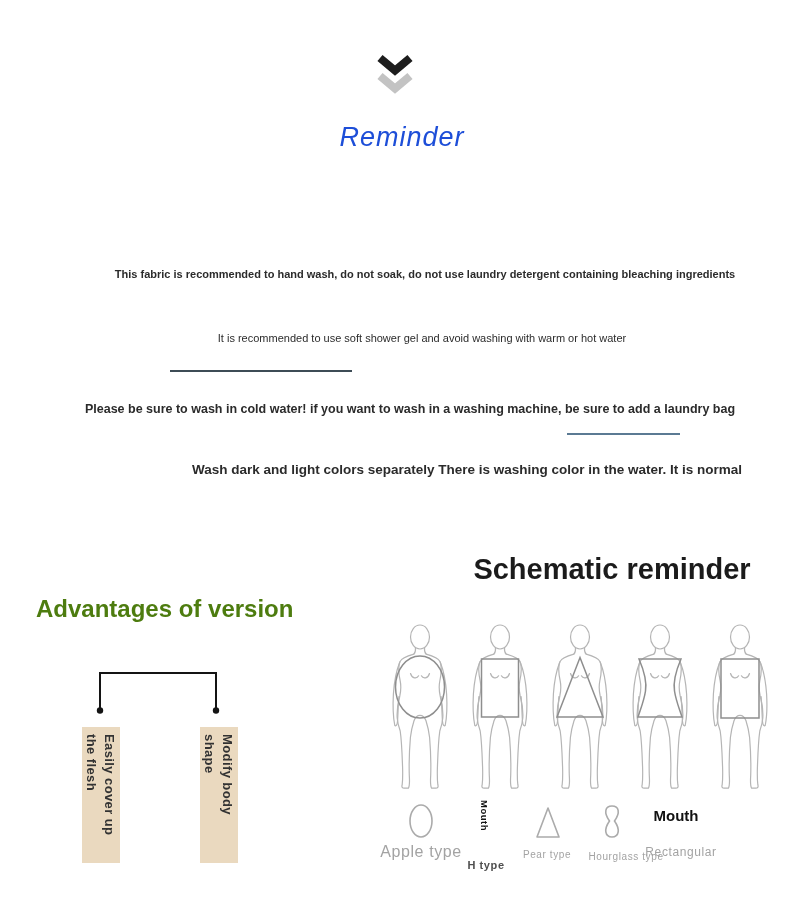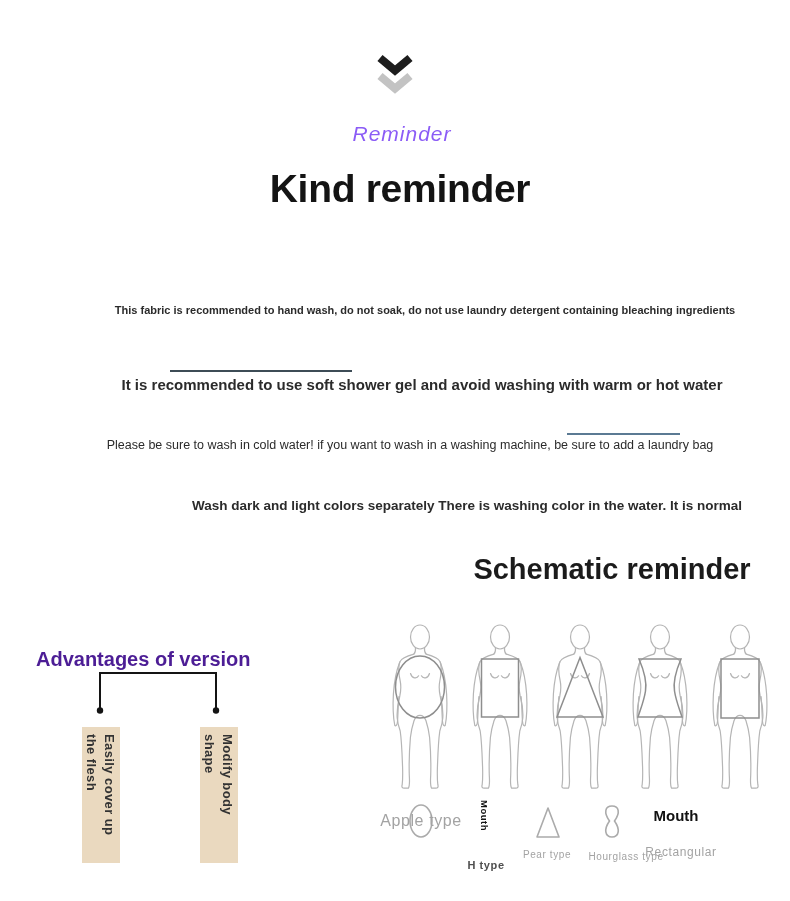--- a/index.html
+++ b/index.html
@@ -12,46 +12,46 @@
     overflow: hidden;
     margin: 0 auto;
   }
   .abs { position: absolute; }
   .centered { transform: translateX(-50%); white-space: nowrap; }
 
   
   .chevron-wrap { left: 376px; top: 54px; width: 38px; height: 40px; }
   .watermark {
     left: 402px; top: 122px;
-    font-size: 21px; font-style: italic; font-weight: 400;
-    color: #8b5cf6; letter-spacing: 1px;
+    font-size: 27px; font-style: italic; font-weight: 400;
+    color: #1d4ed8; letter-spacing: 1px;
   }
   .main-title {
     left: 400px; top: 167px;
     font-size: 39px; font-weight: 800; color: #141414;
     letter-spacing: -0.3px;
   }
 
   
-  .care-line { color: #2b2b2b; margin-top: 36px; }
+  .care-line { color: #2b2b2b; }
   .care-1 { left: 425px; top: 268px; font-size: 11px; font-weight: 700; }
-  .care-2 { left: 422px; top: 340px; font-size: 15px; font-weight: 700; }
-  .care-3 { left: 410px; top: 402px; font-size: 12.5px; font-weight: 400; }
+  .care-2 { left: 422px; top: 332px; font-size: 11px; font-weight: 400; }
+  .care-3 { left: 410px; top: 402px; font-size: 12.5px; font-weight: 700; }
   .care-4 { left: 467px; top: 462px; font-size: 13.5px; font-weight: 700; }
   .underline-1 { left: 170px; top: 370px; width: 182px; height: 2px; background: #3d4c56; }
   .underline-2 { left: 567px; top: 433px; width: 113px; height: 2px; background: #5b7a93; }
 
   
   .schematic-title {
     left: 612px; top: 553px;
     font-size: 29px; font-weight: 800; color: #1b1b1b;
   }
   .advantages-title {
-    left: 36px; top: 648px;
-    font-size: 20px; font-weight: 800; color: #4c1d95;
+    left: 36px; top: 595px;
+    font-size: 24px; font-weight: 800; color: #4d7c0f;
     white-space: nowrap;
   }
 
   
   .bracket { left: 90px; top: 666px; width: 140px; height: 52px; }
   .tag {
     top: 727px; width: 38px; height: 136px;
     background: #ead9bf;
     writing-mode: vertical-rl;
     font-size: 13px; font-weight: 700; color: #333333;
@@ -73,21 +73,21 @@
     left: 479px; top: 800px; height: 44px;
     writing-mode: vertical-rl;
     font-size: 9.5px; font-weight: 700; color: #141414; letter-spacing: 0.5px;
   }
   .triangle-wrap { left: 534px; top: 805px; width: 28px; height: 36px; }
   .hourglass-wrap { left: 600px; top: 803px; width: 24px; height: 38px; }
   .mouth-text { left: 676px; top: 807px; font-size: 15px; font-weight: 800; color: #111111; }
 
   
   .type-label { color: #a3a3a3; letter-spacing: 0.6px; }
-  .label-apple { left: 421px; top: 812px; font-size: 16px; }
+  .label-apple { left: 421px; top: 843px; font-size: 16px; }
   .label-h { left: 486px; top: 847px; font-size: 11px; font-weight: 700; color: #4f4f4f; margin-top: 12px; }
   .label-pear { left: 547px; top: 849px; font-size: 10px; }
   .label-hourglass { left: 612px; top: 851px; font-size: 10px; padding-left: 28px; }
   .label-rect { left: 681px; top: 845px; font-size: 12px; }
 </style>
 </head>
 <body>
 
 <svg width="0" height="0" style="position:absolute" aria-hidden="true">
   <defs>
@@ -104,21 +104,20 @@
 </svg>
 
 <div id="page">
 
   <svg class="abs chevron-wrap" viewBox="0 0 38 40">
     <polyline points="4,4 19,16.5 34,4" fill="none" stroke="#1d1d1d" stroke-width="8"></polyline>
     <polyline points="4,22 19,34.5 34,22" fill="none" stroke="#c3c3c3" stroke-width="8"></polyline>
   </svg>
 
   <div class="abs centered watermark">Reminder</div>
-  <div class="abs centered main-title">Kind reminder</div>
 
   <div class="abs centered care-line care-1">This fabric is recommended to hand wash, do not soak, do not use laundry detergent containing bleaching ingredients</div>
   <div class="abs centered care-line care-2">It is recommended to use soft shower gel and avoid washing with warm or hot water</div>
   <div class="abs underline-1"></div>
   <div class="abs centered care-line care-3">Please be sure to wash in cold water! if you want to wash in a washing machine, be sure to add a laundry bag</div>
   <div class="abs underline-2"></div>
   <div class="abs centered care-line care-4">Wash dark and light colors separately There is washing color in the water. It is normal</div>
 
   <div class="abs centered schematic-title">Schematic reminder</div>
   <div class="abs advantages-title">Advantages of version</div>

